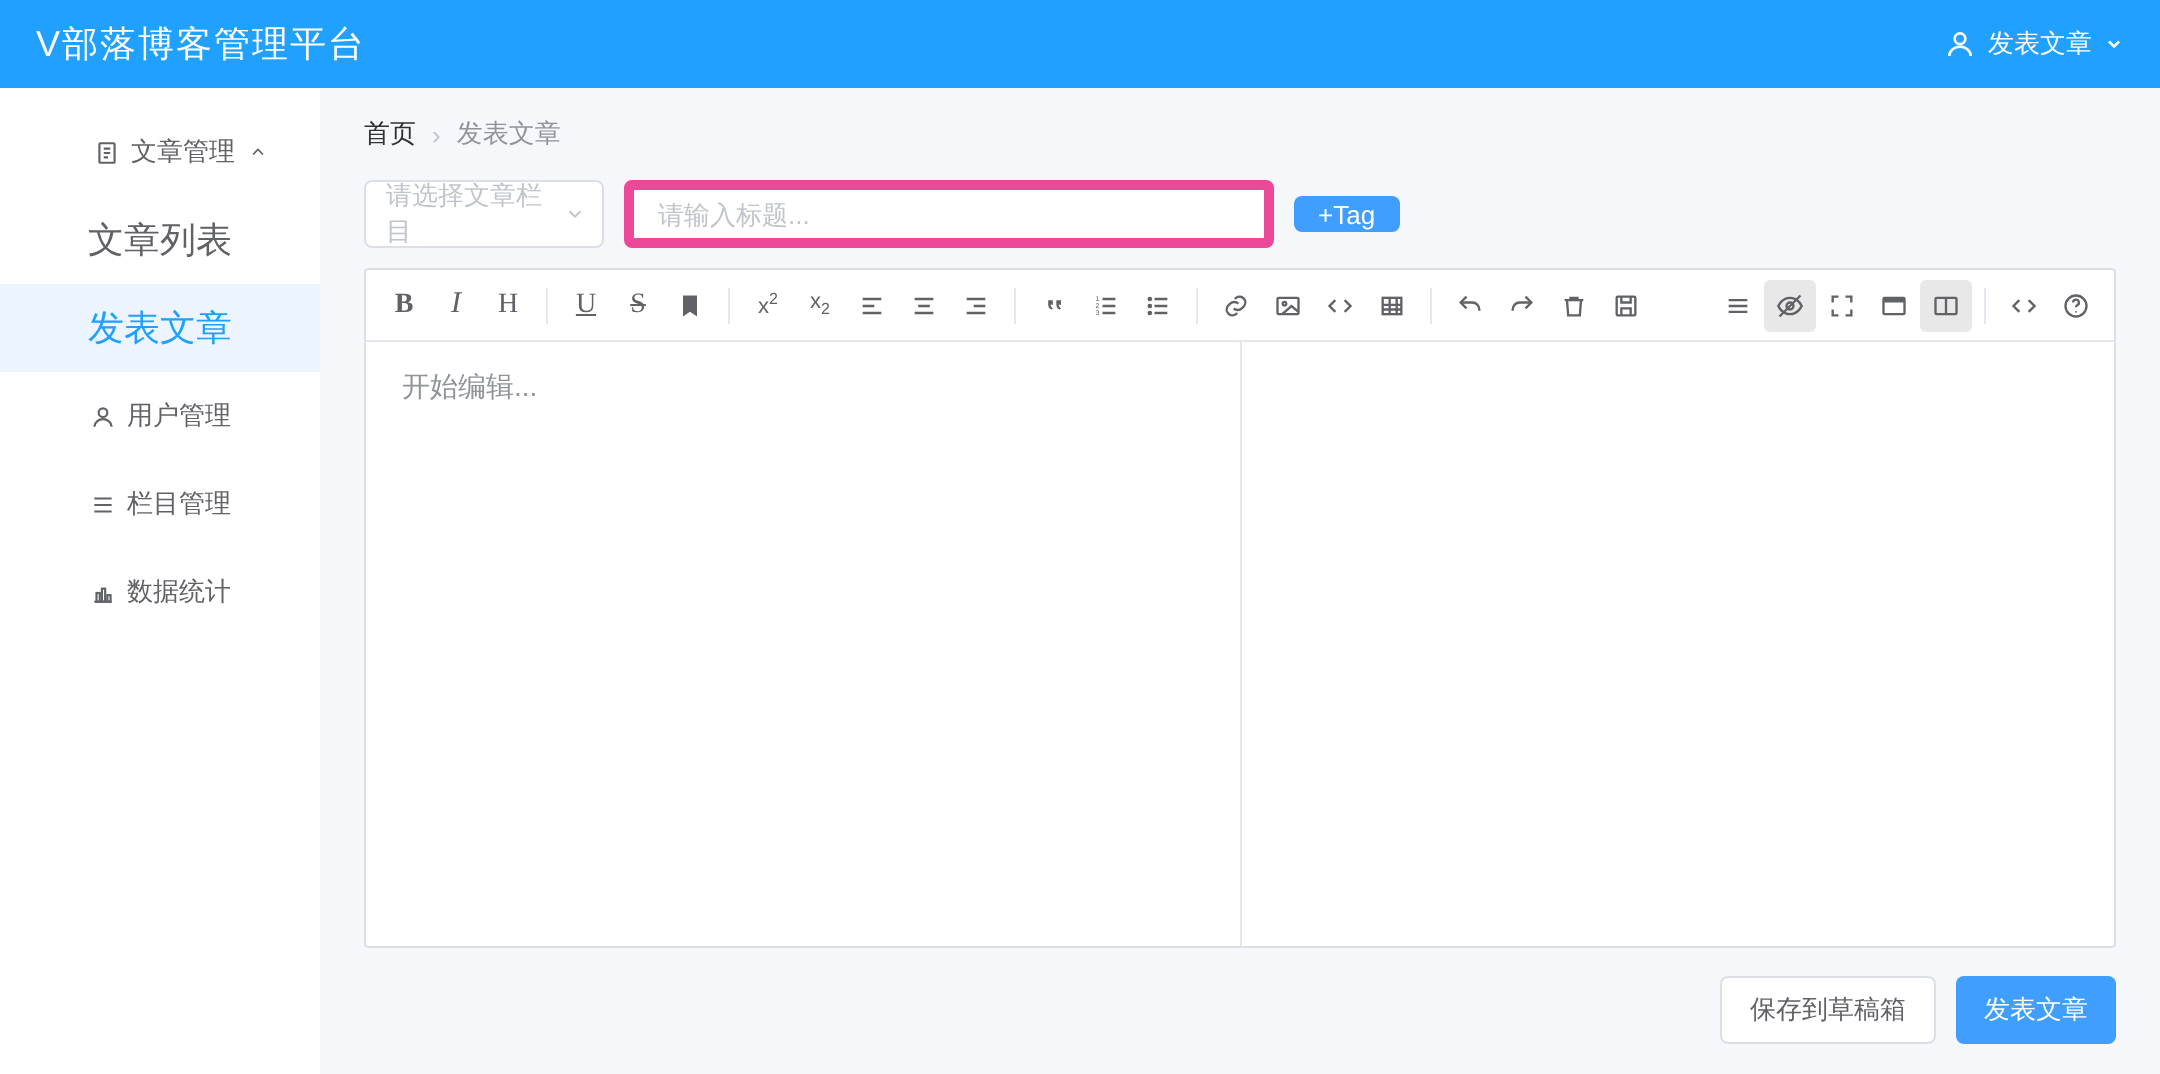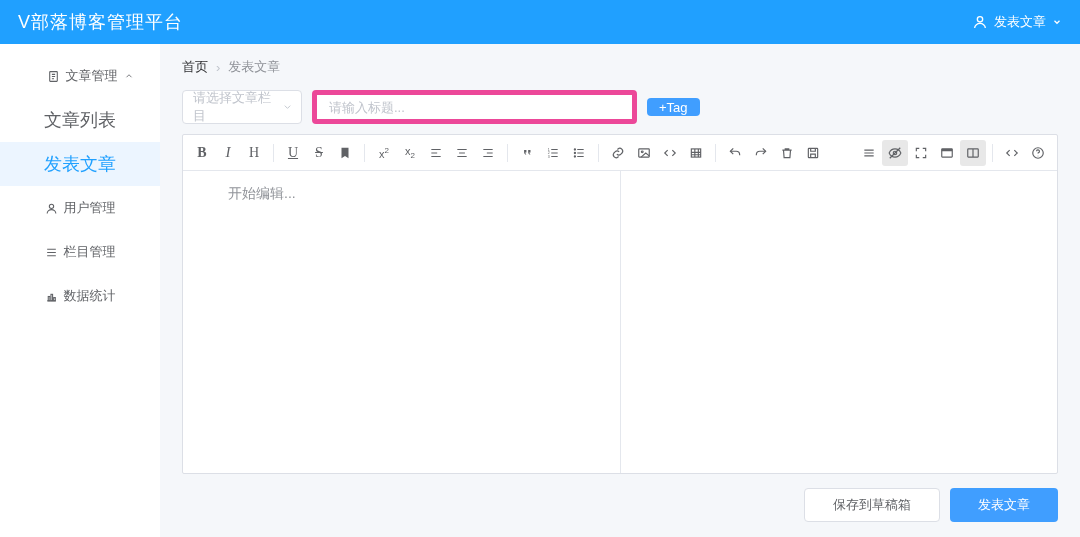--- a/index.html
+++ b/index.html
@@ -101,21 +101,21 @@
     border: 5px solid #ec4899;
     border-radius: 4px;
     padding: 0 12px;
     font-size: 13px;
     outline: none;
     color: #303133;
   }
   .title-input::placeholder { color: #c0c4cc; }
   .btn {
     height: 34px;
-    padding: 0 28px;
+    padding: 0 14px;
     border-radius: 4px;
     border: none;
     cursor: pointer;
     font-size: 13px;
     display: inline-flex;
     align-items: center;
     justify-content: center;
   }
   .btn-primary { background: #409eff; color: #fff; }
   .btn-default { background: #fff; color: #606266; border: 1px solid #dcdfe6; }
@@ -162,21 +162,21 @@
 
   .editor-panes { display: flex; flex: 1; }
   .editor-pane {
     flex: 1;
     padding: 14px 18px;
     font-size: 14px;
     color: #606266;
     outline: none;
   }
   .editor-pane.left { border-right: 1px solid #e4e7ed; }
-  .editor-pane .placeholder { color: #909399; margin-left: 27px; }
+  .editor-pane .placeholder { color: #909399; }
 
   
   .actions {
     display: flex;
     justify-content: flex-end;
     gap: 10px;
     margin-top: 14px;
   }
 </style>
 </head>

